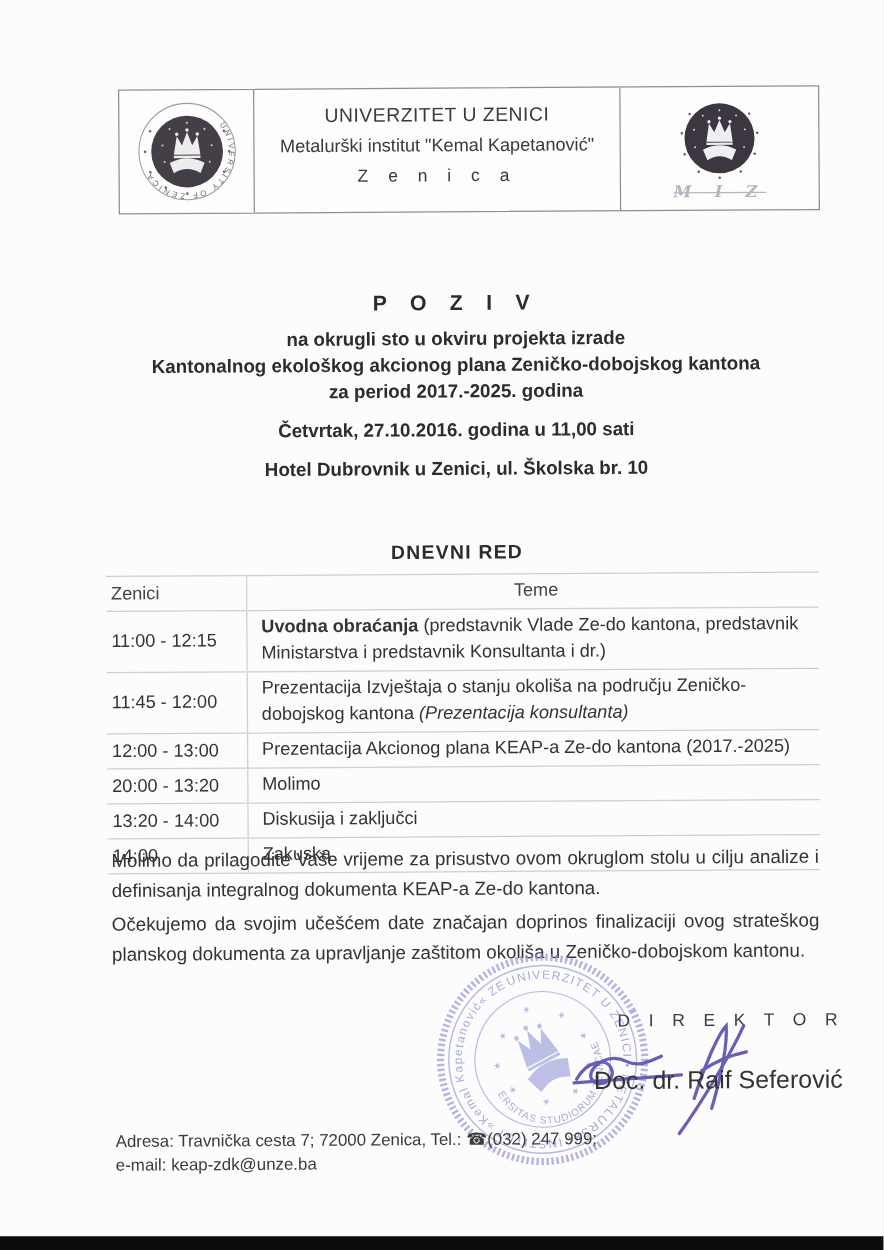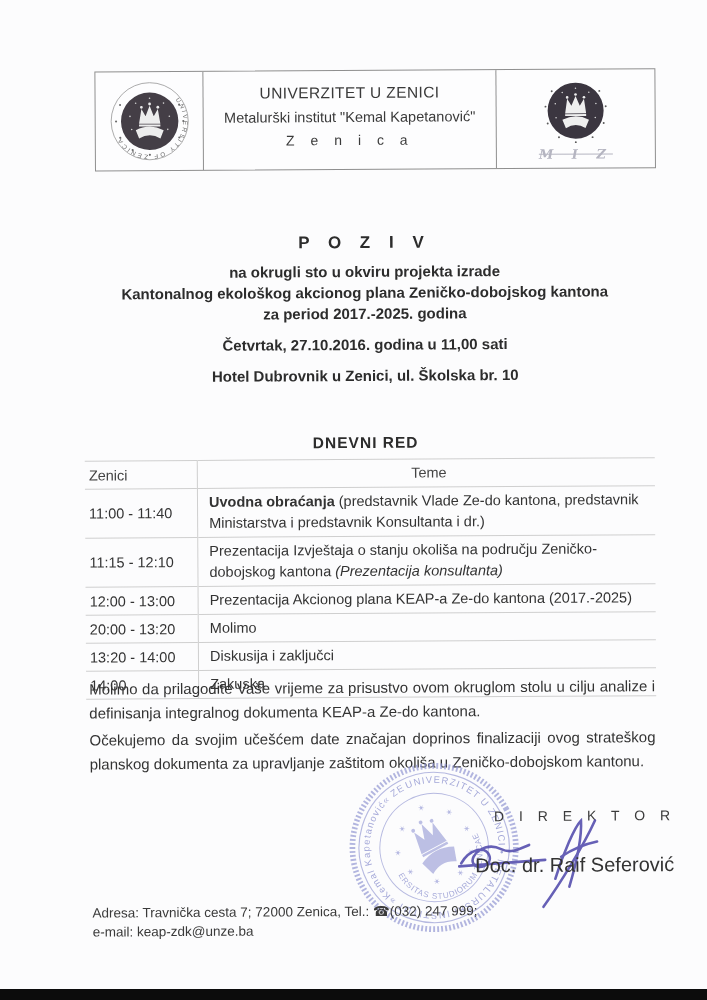--- a/index.html
+++ b/index.html
@@ -154,25 +154,25 @@
     <div class="centered agenda-heading">DNEVNI RED</div>
     <table class="agenda">
       <thead>
         <tr>
           <th class="col-time">Zenici</th>
           <th class="col-theme">Teme</th>
         </tr>
       </thead>
       <tbody>
         <tr>
-          <td class="col-time">11:00 - 11:40</td>
+          <td class="col-time">11:00 - 12:15</td>
           <td class="col-theme"><span class="theme-bold">Uvodna obraćanja</span><span> (predstavnik Vlade Ze-do kantona, predstavnik Ministarstva i predstavnik Konsultanta i dr.)</span><span class="theme-italic"></span></td>
         </tr>
         <tr>
-          <td class="col-time">11:15 - 12:10</td>
+          <td class="col-time">11:45 - 12:00</td>
           <td class="col-theme"><span class="theme-bold"></span><span>Prezentacija Izvještaja o stanju okoliša na području Zeničko-dobojskog kantona </span><span class="theme-italic">(Prezentacija konsultanta)</span></td>
         </tr>
         <tr>
           <td class="col-time">12:00 - 13:00</td>
           <td class="col-theme"><span class="theme-bold"></span><span>Prezentacija Akcionog plana KEAP-a Ze-do kantona (2017.-2025)</span><span class="theme-italic"></span></td>
         </tr>
         <tr>
           <td class="col-time">20:00 - 13:20</td>
           <td class="col-theme"><span class="theme-bold"></span><span>Molimo</span><span class="theme-italic"></span></td>
         </tr>

